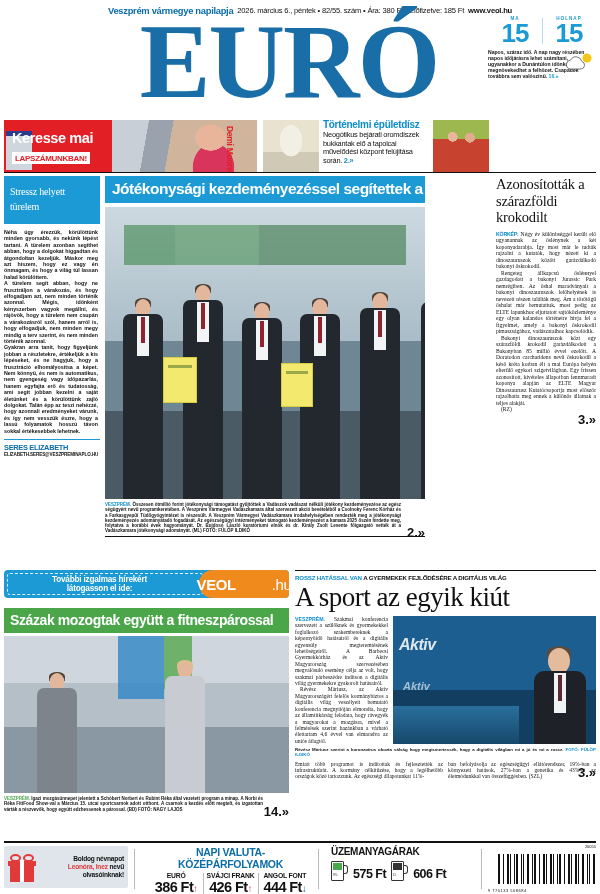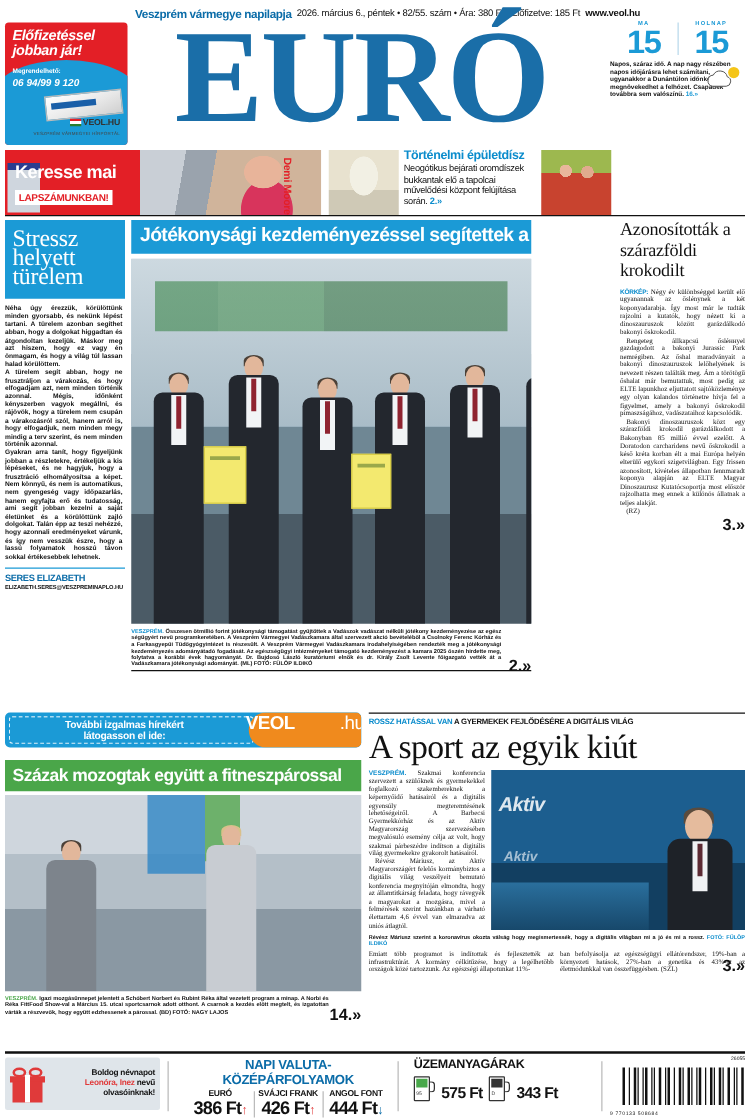--- a/index.html
+++ b/index.html
@@ -117,21 +117,21 @@
   .pageref { color:#0b8ccc; font-weight:bold; }
 
   
   .body-area { position:absolute; top:176px; left:4px; right:4px; height:384px; }
   .rule-top { position:absolute; top:-4px; left:0; right:0; height:1px; background:#111; }
 
   
   .col-left { position:absolute; left:0; top:0; width:96px; height:378px; }
   .opinion-head {
     background:#1b9ad6; color:#fff; font-family:"Liberation Serif", serif;
-    font-size:19px; line-height:15px; padding:8px 6px 10px 6px; letter-spacing:-0.2px;
+    font-size:10px; line-height:15px; padding:8px 6px 10px 6px; letter-spacing:-0.2px;
   }
   .opinion-body { font-size:5.3px; line-height:6.4px; color:#111; text-align:justify;
     font-weight:bold; padding:5px 2px 0 0; }
   .opinion-body p { margin-bottom:0; text-indent:0; }
   .opinion-sig { border-top:1px solid #1b9ad6; margin-top:5px; padding-top:3px; }
   .opinion-sig .nm { color:#0b6ca8; font-size:7.4px; font-weight:bold; letter-spacing:-0.3px;}
   .opinion-sig .em { color:#111; font-size:4.6px; font-weight:bold; letter-spacing:-0.1px;}
 
   
   .col-center { position:absolute; left:101px; top:0; width:320px; }
@@ -201,21 +201,21 @@
   .veol-banner .dash {
     position:absolute; left:3px; top:3px; bottom:3px; right:86px;
     border:1px dashed rgba(255,255,255,.85); border-radius:3px;
   }
   .veol-banner .vtxt {
     flex:1; color:#fff; font-size:8.2px; font-weight:bold; text-align:center;
     line-height:9.4px; letter-spacing:-0.2px; z-index:2; padding-right:4px;
   }
   .veol-banner .vbtn {
     width:90px; height:28px; background:#f08a1d; border-radius:14px 4px 4px 14px;
-    display:flex; align-items:flex-start; justify-content:center; z-index:2;gap:36px;
+    display:flex; align-items:center; justify-content:center; z-index:2;gap:36px;
   }
   .veol-banner .vbtn span { color:#fff; font-size:15px; font-weight:bold; letter-spacing:-0.4px;}
   .veol-banner .vbtn .dot { font-weight:normal; }
 
   
   .fit-block { position:absolute; left:4px; top:608px; width:285px; }
   .fit-head {
     background:#4aa649; color:#fff; font-size:14px; font-weight:bold;
     padding:4px 6px 5px 6px; letter-spacing:-0.4px; white-space:nowrap;
   }
@@ -332,34 +332,20 @@
   .bc-num { position:absolute; bottom:-1px; left:0; font-size:4px; color:#111; letter-spacing:0.5px;}
   .bc-top { position:absolute; top:-2px; right:0; font-size:4px; color:#111;}
 </style>
 </head>
 <body>
 
 <div class="page">
 
   <div class="masthead">
 
-    <div class="promo-box">
-      <div class="promo-blue"></div>
-      <div class="promo-title">
-        <div>Előfizetéssel</div>
-        <div>jobban jár!</div>
-      </div>
-      <div class="promo-sub">Megrendelhető:</div>
-      <div class="promo-phone">06 94/99 9 120</div>
-      <div class="promo-papers"></div>
-      <div class="promo-veol">
-        <div><span class="vflag"></span><span class="vlabel">VEOL.HU</span></div>
-        <div class="vsmall">VESZPRÉM VÁRMEGYEI HÍRPORTÁL</div>
-      </div>
-    </div>
 
     <div class="head-strip">
       <span class="locale">Veszprém vármegye napilapja</span>
       <span class="meta">2026. március 6., péntek • 82/55. szám • Ára: 380 Ft • Előfizetve: 185 Ft</span>
       <span class="url">www.veol.hu</span>
     </div>
 
     <div class="naplo-logo">EURÓ</div>
 
     <div class="weather">
@@ -633,21 +619,21 @@
             <div class="nz"></div>
           <div class="lbl">95</div>
         </div>
         <div class="fuel-val">575 Ft</div>
         <div class="pump dark">
           <div class="bd"></div>
             <div class="scr"></div>
             <div class="nz"></div>
           <div class="lbl">D</div>
         </div>
-        <div class="fuel-val">343 Ft</div>
+        <div class="fuel-val">606 Ft</div>
       </div>
     </div>
 
     <div class="bb-div"></div>
 
     <div class="barcode">
       <div class="bc">
         <i class="w"></i>
           <i class="s"></i>
           <i></i>

